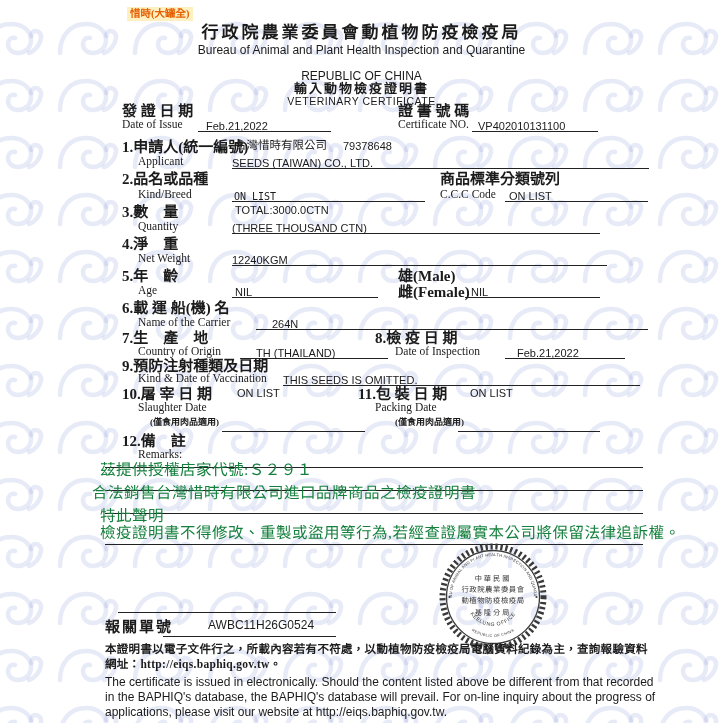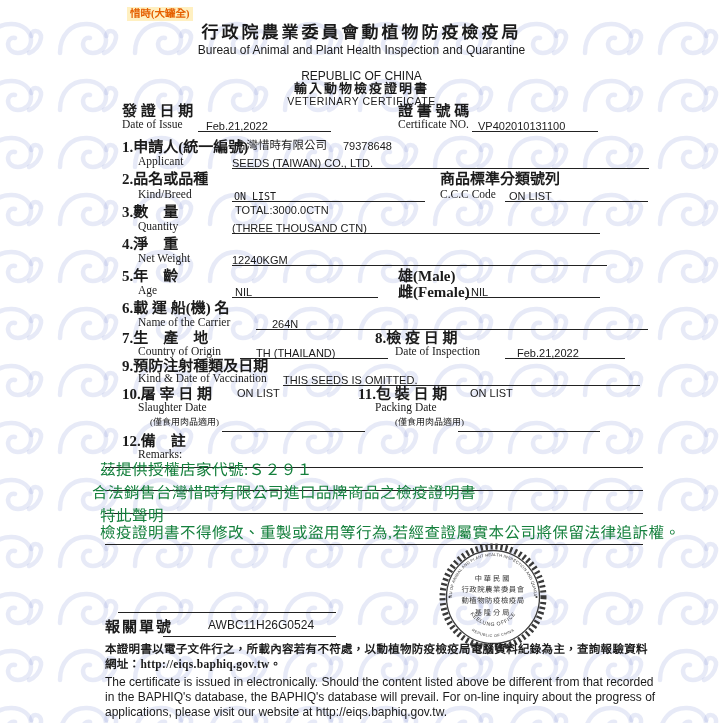--- a/index.html
+++ b/index.html
@@ -14,21 +14,21 @@
   .mono{font-family:"DejaVu Sans Mono","Liberation Mono",monospace;font-size:10px;}
   .uline{position:absolute;border-bottom:1.4px solid #222;height:15px;white-space:nowrap;}
   .rule{position:absolute;border-top:1.4px solid #222;height:0;}
   .title-zh{font-family:"Liberation Serif","DejaVu Serif",serif;font-weight:bold;font-size:17px;letter-spacing:3px;}
   .hdr-en{font-size:12px;}
   .cert-zh{font-family:"Liberation Serif","DejaVu Serif",serif;font-weight:bold;font-size:13px;letter-spacing:2px;}
   .cert-en{font-size:10.5px;letter-spacing:0.5px;}
   .tag{font-size:10.5px;font-weight:bold;color:#e55f00;background:rgba(255,232,160,0.65);
        padding:1px 3px;font-family:"Liberation Serif","DejaVu Serif",serif;}
   .blue{font-family:"Liberation Serif","DejaVu Serif",serif;color:#15803d;font-size:15.5px;letter-spacing:0.5px;}
-  .note{font-family:"Liberation Serif","DejaVu Serif",serif;font-weight:normal;font-size:9px;}
+  .note{font-family:"Liberation Serif","DejaVu Serif",serif;font-weight:bold;font-size:9px;}
   .foot-zh{font-family:"Liberation Serif","DejaVu Serif",serif;font-weight:bold;font-size:11.5px;
            line-height:15px;white-space:normal;letter-spacing:0.3px;}
   .foot-en{font-size:12px;line-height:15px;white-space:normal;}
   .wm{position:absolute;left:0;top:0;pointer-events:none;}
 </style>
 </head>
 <body>
 
 <div class="page">
 

